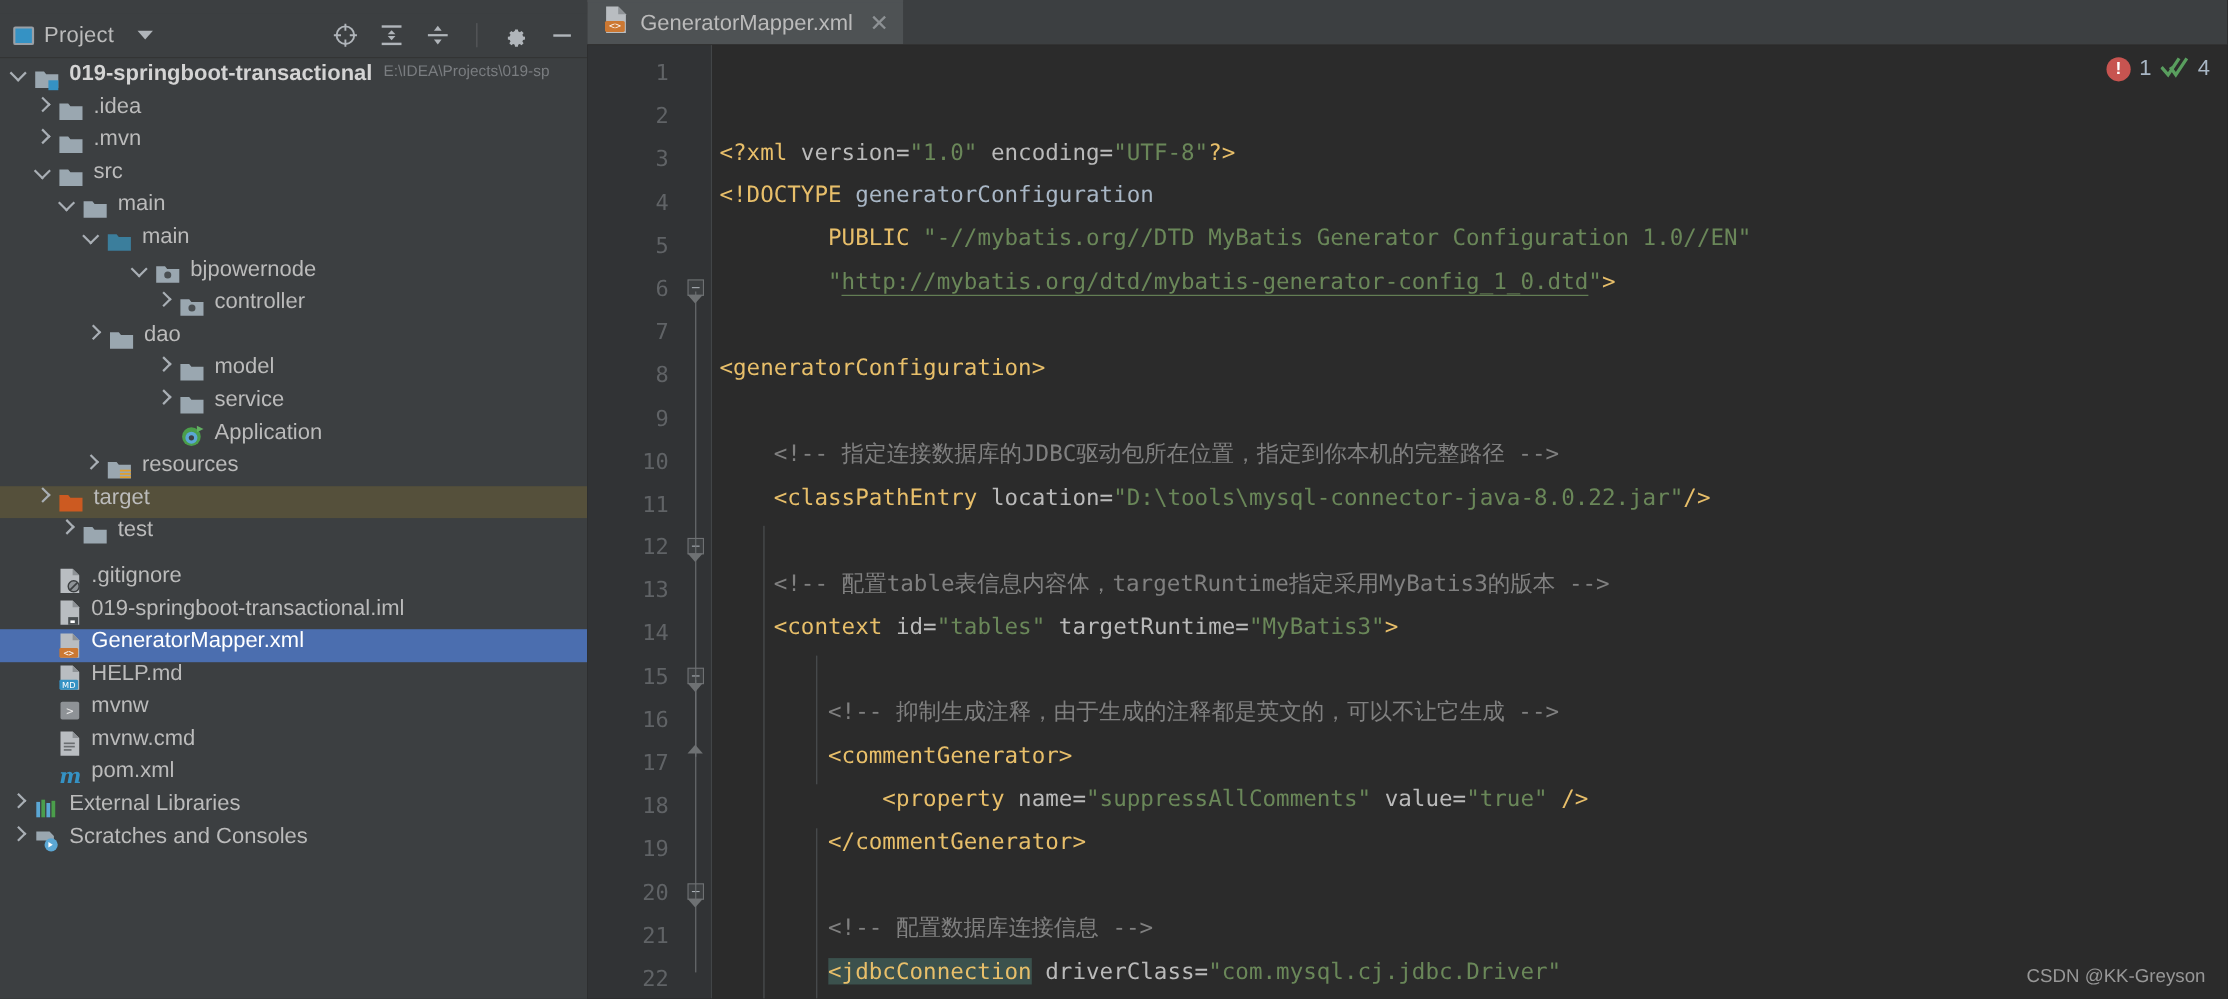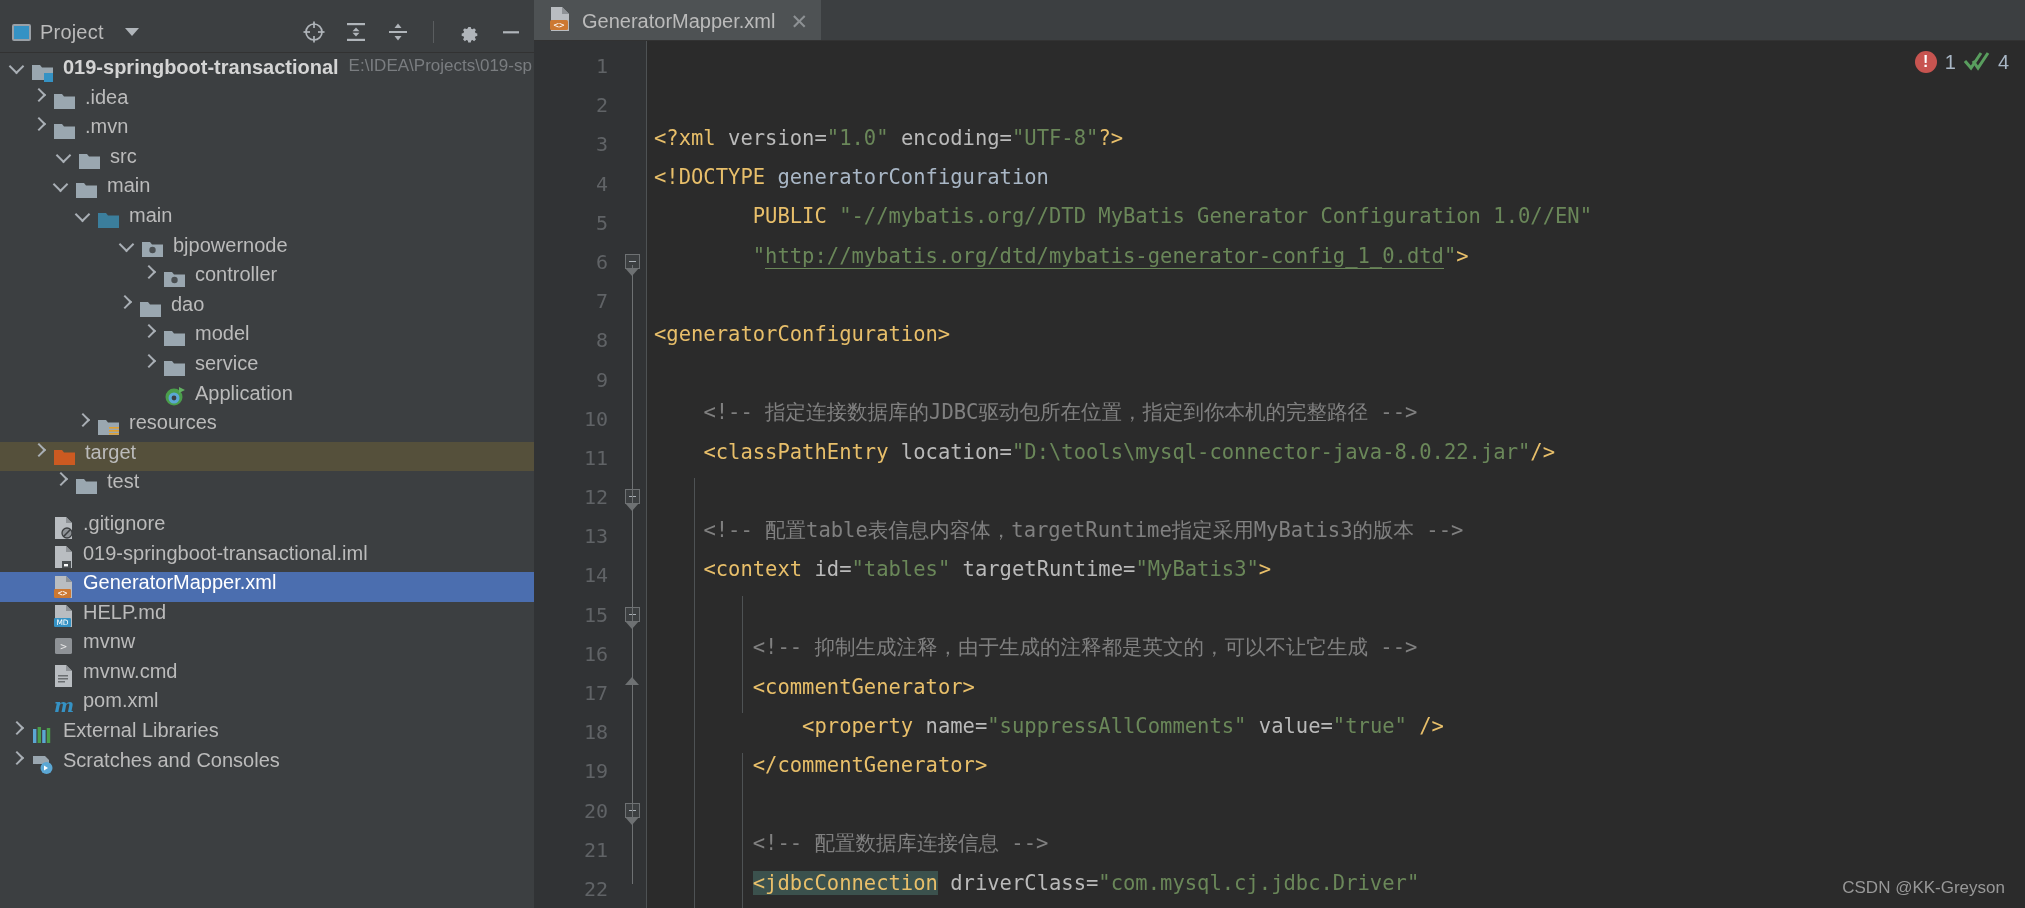--- a/index.html
+++ b/index.html
@@ -88,21 +88,21 @@
     content: ""; position: absolute;
     left: 3px; top: 4px;
     width: 9px; height: 9px;
     border-right: 2px solid #a9afb5;
     border-bottom: 2px solid #a9afb5;
     transform: rotate(45deg);
   }
   .ic { flex: 0 0 auto; margin-right: 8px; display: inline-flex; align-items: center; justify-content: center; }
   .lbl { font-size: 20px; line-height: 1; }
   .lbl.bold { font-weight: bold; color: #d4d4d4; }
-  .lbl.dim { color: #7a7d80; font-size: 17px; margin-left: 10px; font-weight: normal; }
+  .lbl.dim { color: #7a7d80; font-size: 14px; margin-left: 10px; font-weight: normal; }
 
   
   .editor-area {
     flex: 1 1 auto;
     display: flex; flex-direction: column;
     background: #2b2b2b;
     position: relative;
     min-width: 0;
   }
   .tabbar {
@@ -319,21 +319,21 @@
         </div>
         <div class="row" style="padding-left: 30px;">
           <span class="arrow right"></span>
           <span class="ic">
             <svg width="24" height="22" viewBox="0 0 24 22">
         <path d="M1 4h8l2 2.5h11V19H1z" fill="#9aa7b0"></path>
             </svg>
           </span>
           <span class="lbl">.mvn</span>
         </div>
-        <div class="row" style="padding-left: 30px; margin-left: 25px;">
+        <div class="row" style="padding-left: 30px;">
           <span class="arrow down"></span>
           <span class="ic">
             <svg width="24" height="22" viewBox="0 0 24 22">
         <path d="M1 4h8l2 2.5h11V19H1z" fill="#9aa7b0"></path>
             </svg>
           </span>
           <span class="lbl">src</span>
         </div>
         <div class="row" style="padding-left: 52px;">
           <span class="arrow down"></span>
@@ -366,21 +366,21 @@
         <div class="row" style="padding-left: 140px;">
           <span class="arrow right"></span>
           <span class="ic">
             <svg width="24" height="22" viewBox="0 0 24 22">
         <path d="M1 4h8l2 2.5h11V19H1z" fill="#9aa7b0"></path>
         <circle cx="11.5" cy="12" r="3.2" fill="#4a4f52"></circle>
             </svg>
           </span>
           <span class="lbl">controller</span>
         </div>
-        <div class="row" style="padding-left: 116px;">
+        <div class="row" style="padding-left: 76px;">
           <span class="arrow right"></span>
           <span class="ic">
             <svg width="24" height="22" viewBox="0 0 24 22">
         <path d="M1 4h8l2 2.5h11V19H1z" fill="#9aa7b0"></path>
             </svg>
           </span>
           <span class="lbl">dao</span>
         </div>
         <div class="row" style="padding-left: 140px;">
           <span class="arrow right"></span>

